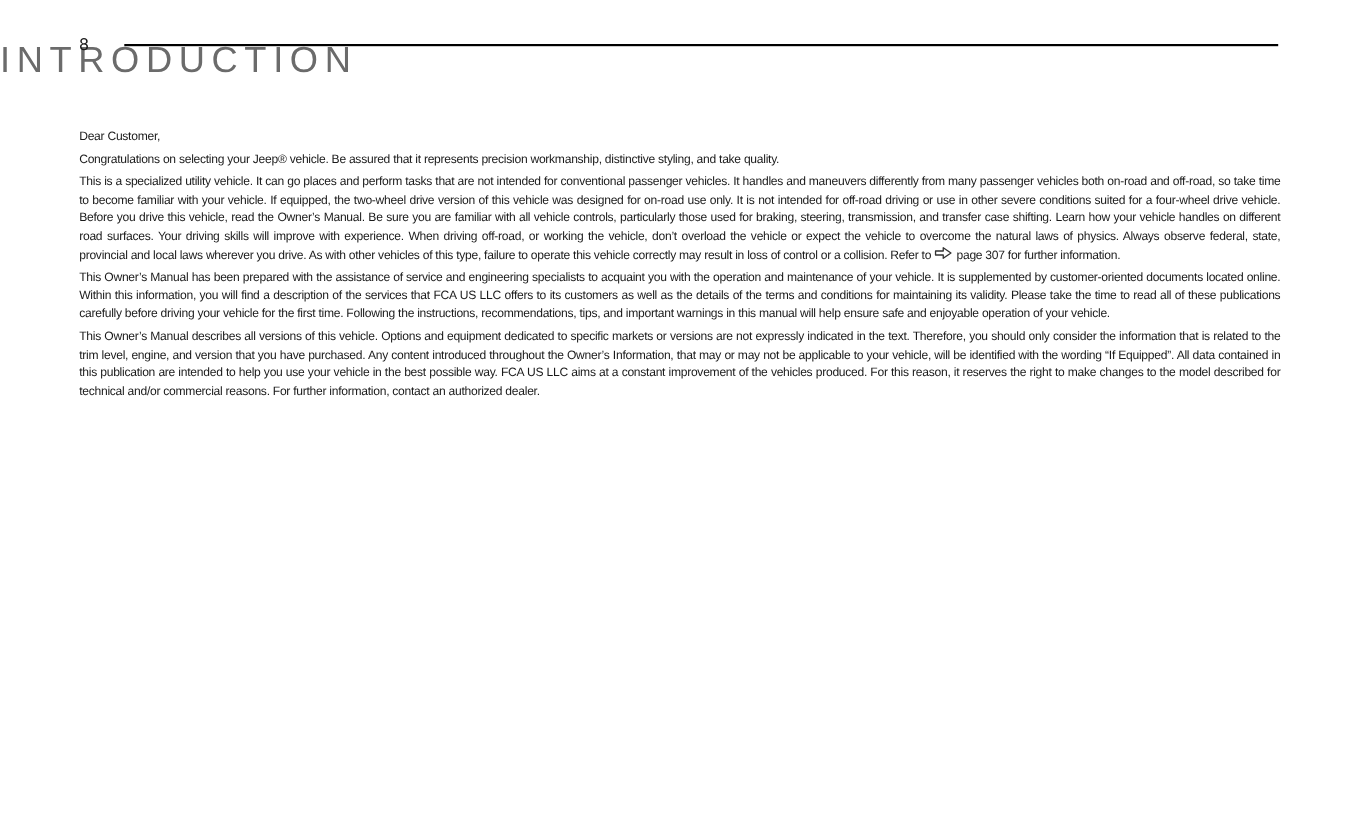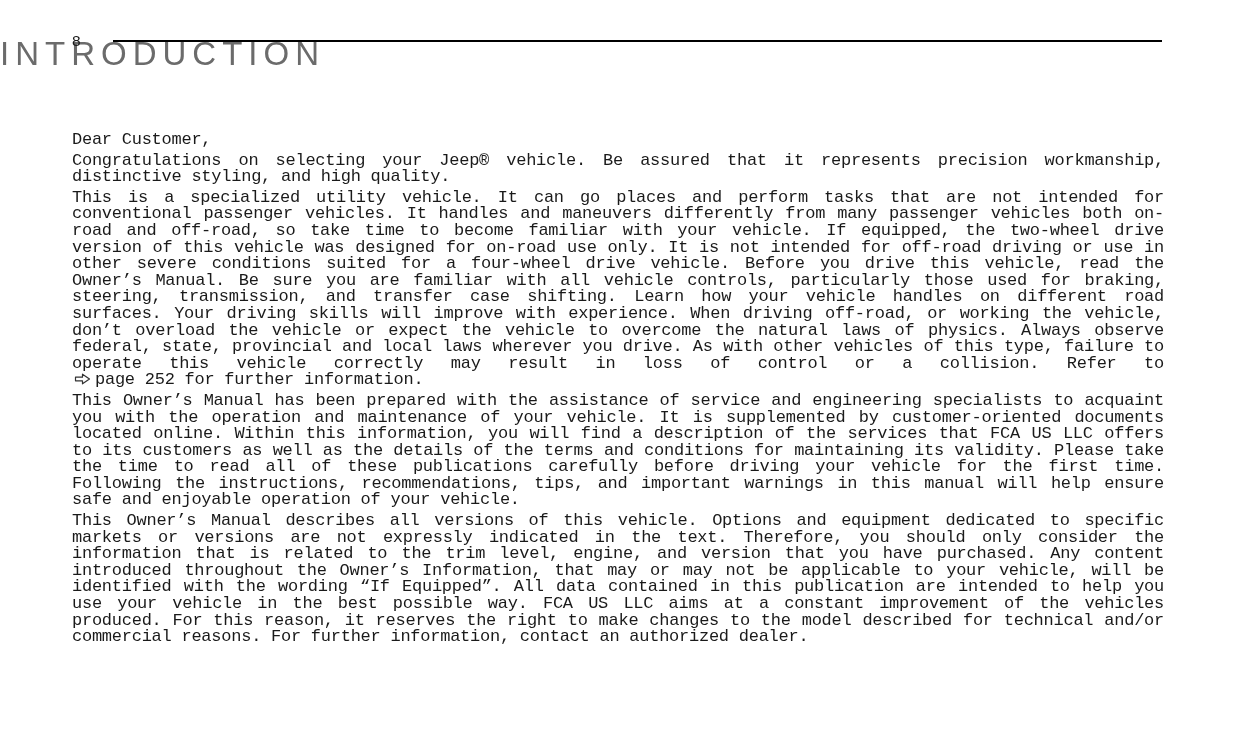--- a/index.html
+++ b/index.html
@@ -42,28 +42,27 @@
     margin-top: 36px;
     text-align: left;
     font-size: 33px;
     font-weight: 300;
     letter-spacing: 6px;
     color: var(--title);
     line-height: 1.1;
   }
   .body-copy {
     position: absolute;
-    top: 132px;
+    top: 116px;
     left: 72px;
     width: 1092px;
-    font-size: 17px;
+    font-size: 11px;
     line-height: 16.6px;
     letter-spacing: -0.25px;
     color: var(--text);
-    font-family: Liberation Mono, monospace;
   }
   .body-copy p {
     margin: 0 0 4px 0;
     text-align: justify;
   }
   .body-copy p.no-justify { text-align: left; }
   .page-ref {
     white-space: nowrap;
     color: inherit;
     text-decoration: none;
@@ -84,25 +83,25 @@
     <span class="page-number">8</span>
     <div class="header-rule"></div>
   </div>
 
   <h1 class="page-title">INTRODUCTION</h1>
 
   <div class="body-copy">
 
     <p class="no-justify">Dear Customer,</p>
 
-    <p>Congratulations on selecting your Jeep® vehicle. Be assured that it represents precision workmanship, distinctive styling, and high quality.</p>
+    <p>Congratulations on selecting your Jeep® vehicle. Be assured that it represents precision workmanship, distinctive styling, and take quality.</p>
 
     <p><span>This is a specialized utility vehicle. It can go places and perform tasks that are not intended for conventional passenger vehicles. It handles and maneuvers differently from many passenger vehicles both on-road and off-road, so take time to become familiar with your vehicle. If equipped, the two-wheel drive version of this vehicle was designed for on-road use only. It is not intended for off-road driving or use in other severe conditions suited for a four-wheel drive vehicle. Before you drive this vehicle, read the Owner’s Manual. Be sure you are familiar with all vehicle controls, particularly those used for braking, steering, transmission, and transfer case shifting. Learn how your vehicle handles on different road surfaces. Your driving skills will improve with experience. When driving off-road, or working the vehicle, don’t overload the vehicle or expect the vehicle to overcome the natural laws of physics. Always observe federal, state, provincial and local laws wherever you drive. As with other vehicles of this type, failure to operate this vehicle correctly may result in loss of control or a collision. Refer to</span><span class="page-ref"><svg class="ref-arrow-icon" width="17" height="12" viewBox="0 0 17 12">
             <path d="M1.5 4.2 H8.5 V1.2 L15.5 6 L8.5 10.8 V7.8 H1.5 Z" fill="none" stroke="#333333" stroke-width="1.2" stroke-linejoin="round"></path>
-          </svg><span>page 252 for further information.</span></span></p>
+          </svg><span>page 307 for further information.</span></span></p>
 
     <p>This Owner’s Manual has been prepared with the assistance of service and engineering specialists to acquaint you with the operation and maintenance of your vehicle. It is supplemented by customer-oriented documents located online. Within this information, you will find a description of the services that FCA US LLC offers to its customers as well as the details of the terms and conditions for maintaining its validity. Please take the time to read all of these publications carefully before driving your vehicle for the first time. Following the instructions, recommendations, tips, and important warnings in this manual will help ensure safe and enjoyable operation of your vehicle.</p>
 
     <p>This Owner’s Manual describes all versions of this vehicle. Options and equipment dedicated to specific markets or versions are not expressly indicated in the text. Therefore, you should only consider the information that is related to the trim level, engine, and version that you have purchased. Any content introduced throughout the Owner’s Information, that may or may not be applicable to your vehicle, will be identified with the wording “If Equipped”. All data contained in this publication are intended to help you use your vehicle in the best possible way. FCA US LLC aims at a constant improvement of the vehicles produced. For this reason, it reserves the right to make changes to the model described for technical and/or commercial reasons. For further information, contact an authorized dealer.</p>
 
 
   </div>
 
 </div>
 

